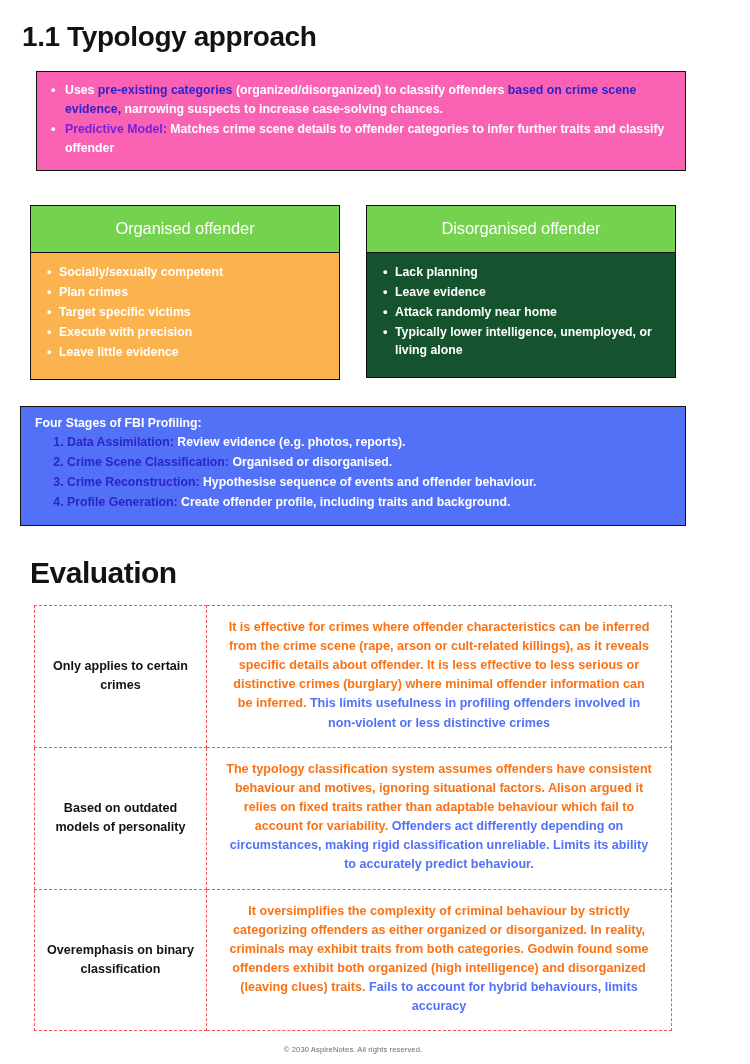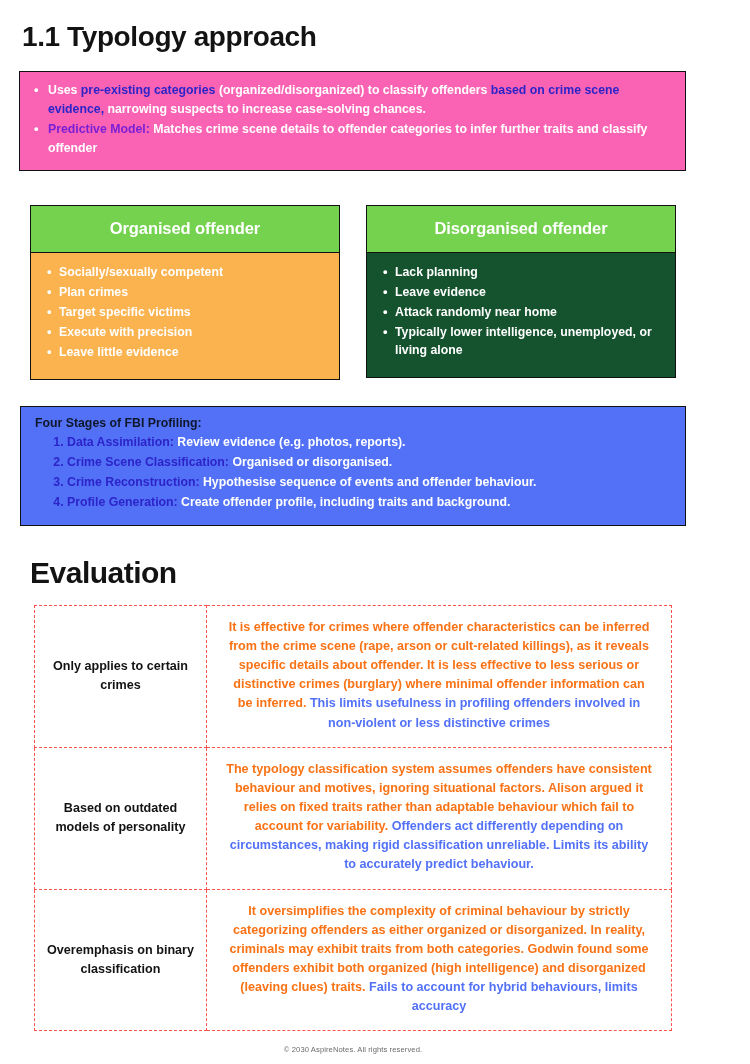--- a/index.html
+++ b/index.html
@@ -30,21 +30,21 @@
     color: #131313;
     margin: 30px 0 16px 12px;
     line-height: 1.1;
   }
 
   
   .pink-box {
     background: #fa63b4;
     border: 1.6px solid #111111;
     padding: 9px 14px 11px 10px;
-    margin: 0 2px 34px 1px;
+    margin: 0 2px 34px 18px;
   }
   .pink-box ul { margin: 0; padding: 0 0 0 16px; list-style: none; }
   .pink-box li {
     position: relative;
     color: #ffffff;
     font-size: 12.3px;
     font-weight: bold;
     line-height: 1.55;
     margin: 0 0 1px 0;
     padding-left: 2px;
@@ -62,21 +62,21 @@
 
   
   .cols { display: flex; gap: 26px; margin: 0 12px 26px 12px; }
   .col { flex: 1 1 0; }
   .col-head {
     background: #74d24f;
     border: 1.5px solid #111111;
     border-bottom: none;
     color: #ffffff;
     font-size: 16.5px;
-    font-weight: bold;
+    font-weight: normal;
     text-align: center;
     padding: 13px 6px 14px 6px;
     letter-spacing: -0.1px;
   }
   .col-body {
     border: 1.5px solid #111111;
     padding: 10px 12px 16px 12px;
     min-height: 108px;
   }
   .col-body.orange { background: #fab34f; }
@@ -99,21 +99,21 @@
   }
 
   
   .blue-box {
     background: #5271f7;
     border: 1.6px solid #111111;
     padding: 9px 14px 12px 14px;
     margin: 0 2px 0 2px;
   }
   .blue-title {
-    color: #0f172a;
+    color: #ffffff;
     font-size: 12.3px;
     font-weight: bold;
     margin-bottom: 3px;
   }
   .blue-box ol {
     margin: 0;
     padding-left: 32px;
     color: #ffffff;
   }
   .blue-box ol li {

